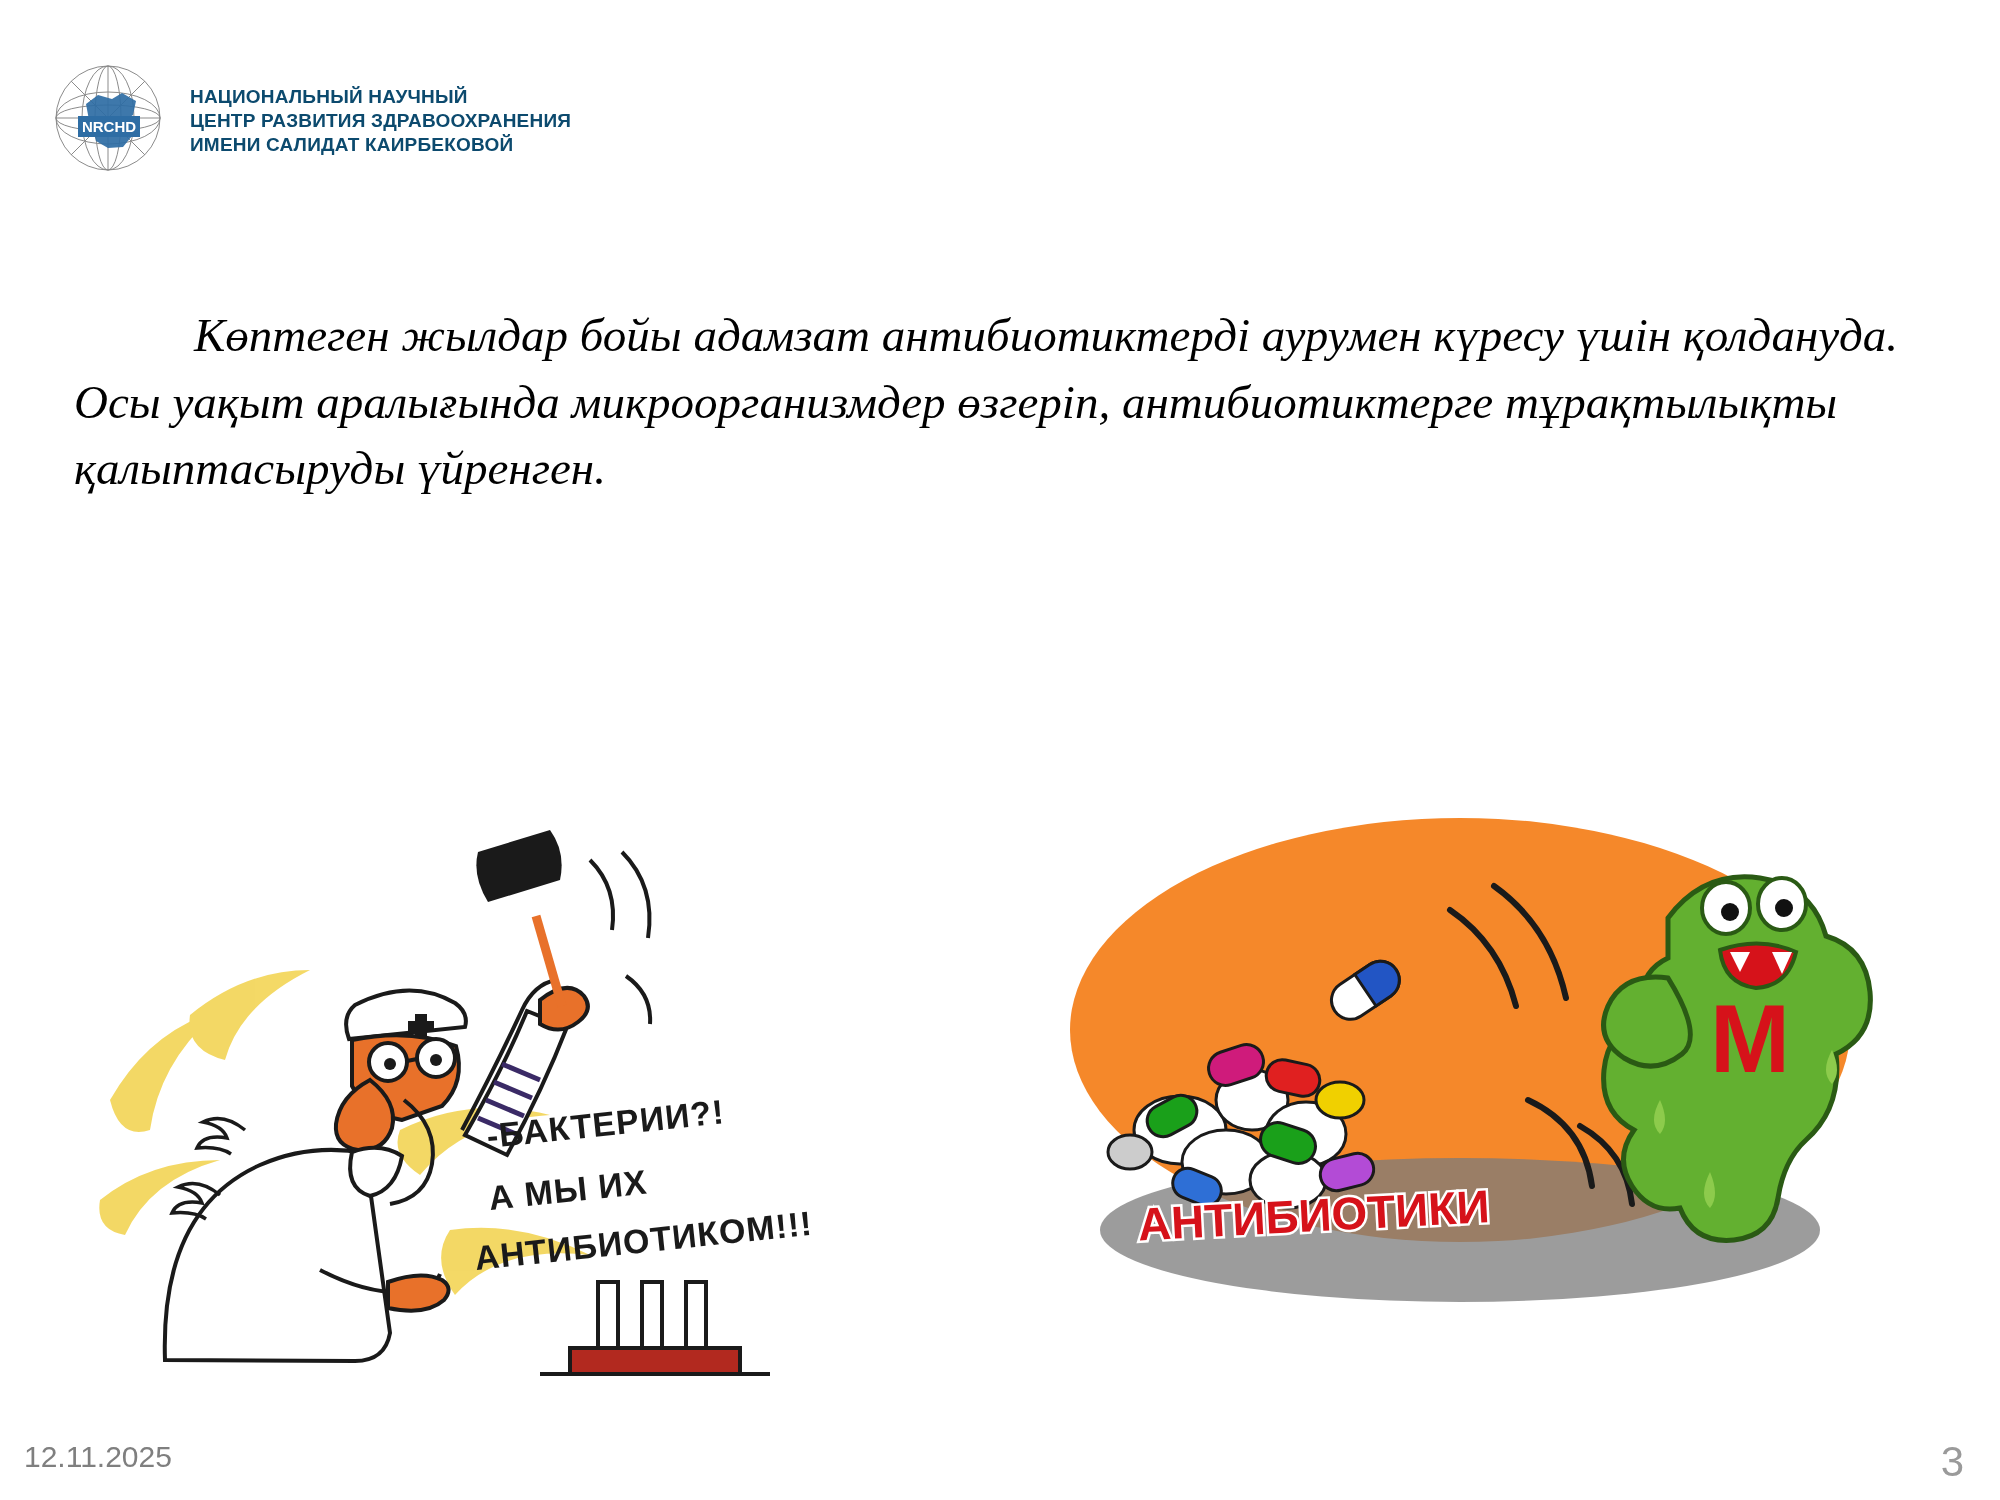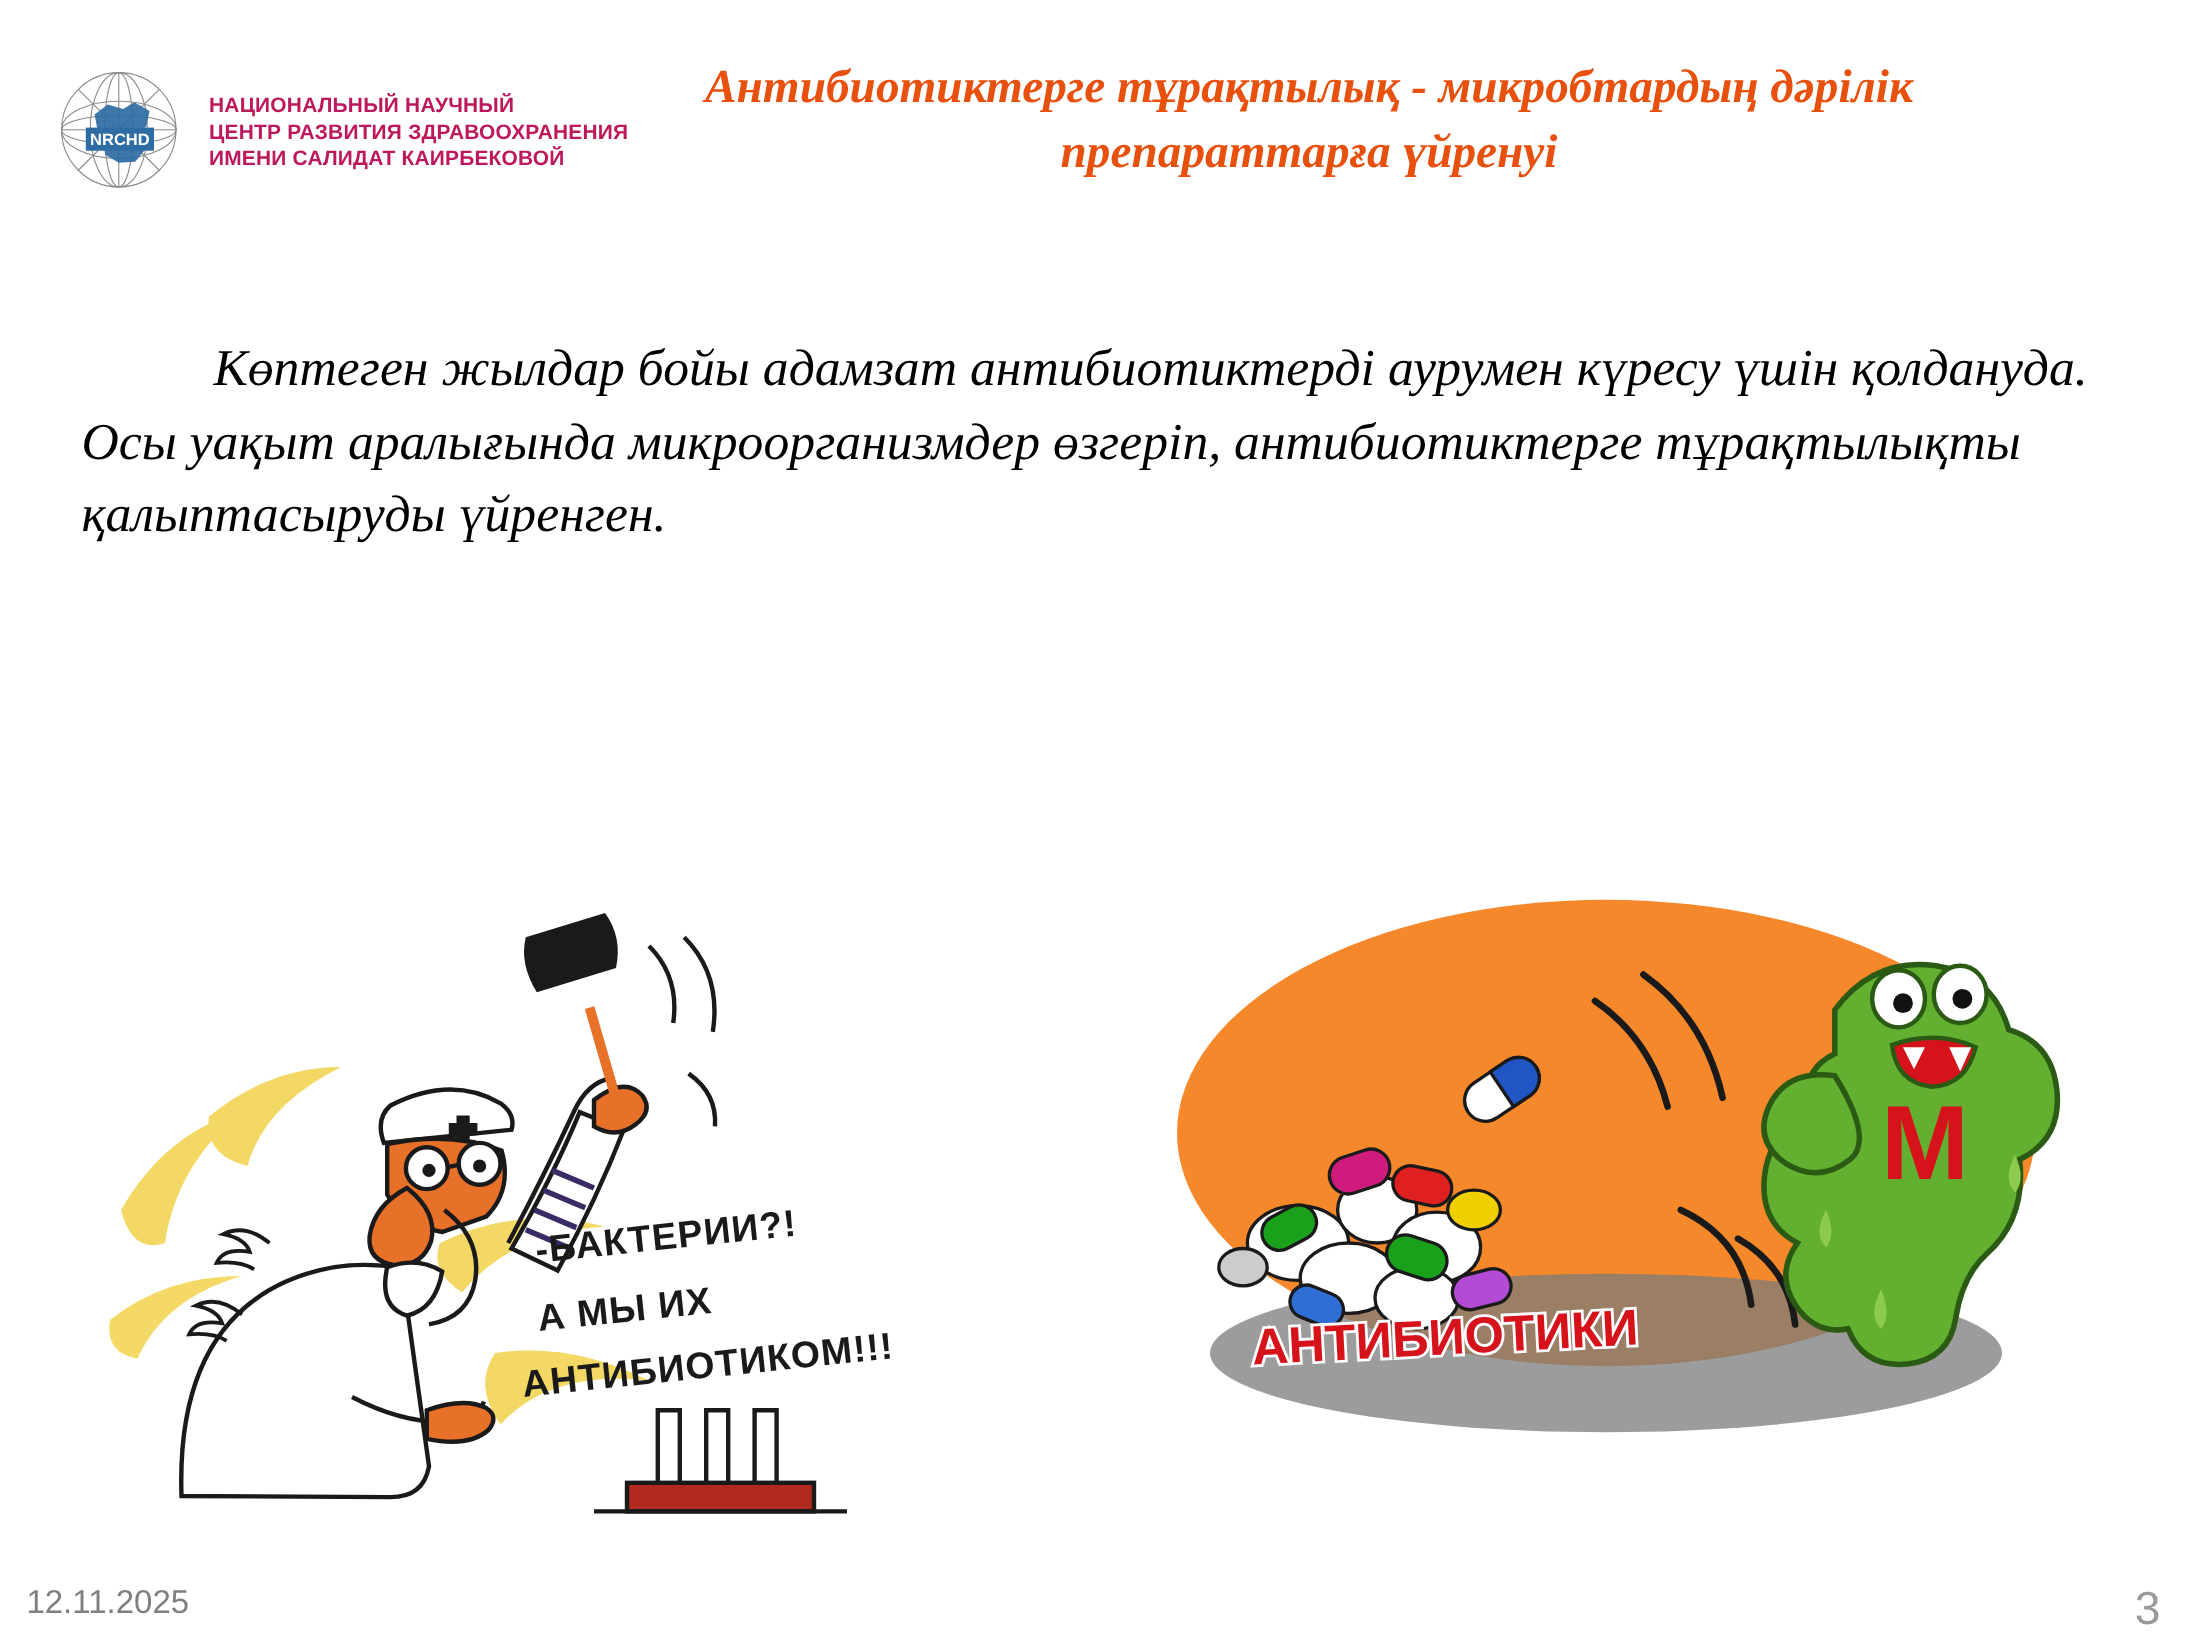--- a/index.html
+++ b/index.html
@@ -36,21 +36,21 @@
     height: 118px;
     position: relative;
     flex: none;
   }
   .logo-mark svg { display: block; }
   .logo-text {
     font-family: "Liberation Sans", sans-serif;
     font-size: 19px;
     line-height: 1.28;
     letter-spacing: 0.2px;
-    color: #be185d;
+    color: #0c4a6e;
     font-weight: bold;
     white-space: pre-line;
     padding-top: 4px;
   }
   .slide-title {
     position: absolute;
     left: 530px;
     top: 50px;
     width: 1320px;
     font-family: "Liberation Serif", serif;
@@ -137,21 +137,20 @@
         </g>
         <rect x="30" y="56" width="62" height="21" fill="#2e6da4"></rect>
         <text x="61" y="72" font-family="Liberation Sans, sans-serif" font-size="15" font-weight="bold" fill="#ffffff" text-anchor="middle">NRCHD</text>
       </svg>
     </div>
     <div class="logo-text">НАЦИОНАЛЬНЫЙ НАУЧНЫЙ
 ЦЕНТР РАЗВИТИЯ ЗДРАВООХРАНЕНИЯ
 ИМЕНИ САЛИДАТ КАИРБЕКОВОЙ</div>
   </div>
 
-  <div class="slide-title">Антибиотиктерге тұрақтылық - микробтардың дәрілік препараттарға үйренуі</div>
 </div>
 
 <div class="content">
   <p class="para">Көптеген жылдар бойы адамзат антибиотиктерді аурумен күресу үшін қолдануда. Осы уақыт аралығында микроорганизмдер өзгеріп, антибиотиктерге тұрақтылықты қалыптасыруды үйренген.</p>
 </div>
 
 <div class="illustrations">
 
   <div class="art art-left">
     <svg width="880" height="590" viewBox="0 0 880 590">

